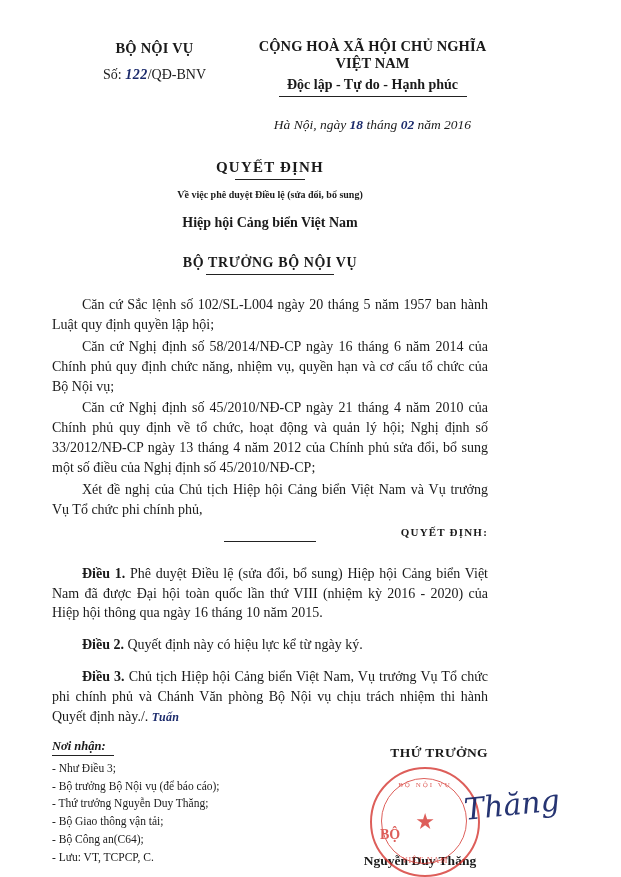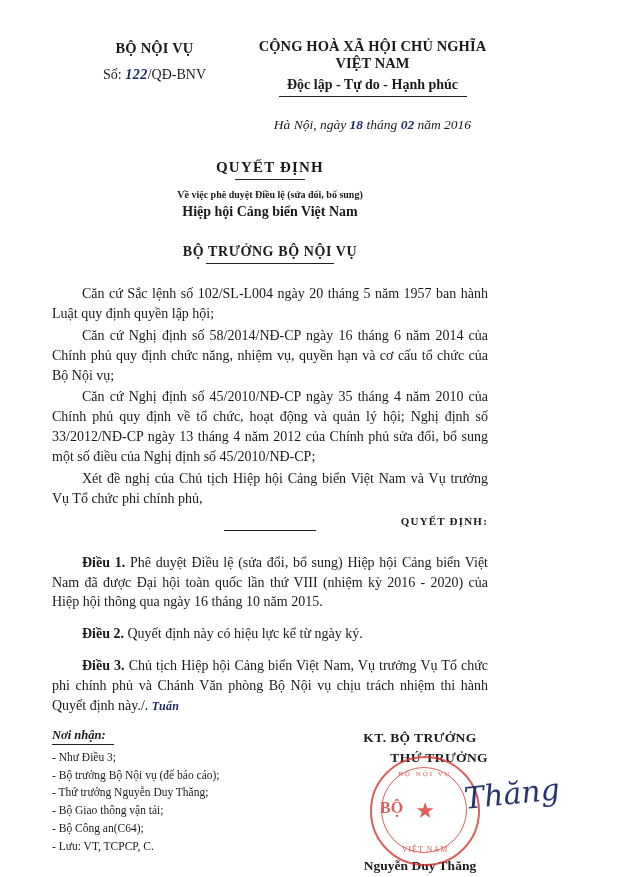--- a/index.html
+++ b/index.html
@@ -101,21 +101,21 @@
     margin: 3px auto 0 auto;
   }
   .title-sub1 {
     font-size: 10px;
     font-weight: bold;
     margin-top: 9px;
   }
   .title-sub2 {
     font-size: 14px;
     font-weight: bold;
-    margin-top: 4px;
+    margin-top: 15px;
   }
   .issuer {
     text-align: center;
     font-size: 14px;
     font-weight: bold;
     letter-spacing: .6px;
     margin-top: 24px;
   }
   .issuer-rule {
     width: 128px;
@@ -252,22 +252,22 @@
     width: 100%;
     top: 12px;
     text-align: center;
     font-size: 7px;
     color: #d4322c;
     letter-spacing: 2px;
   }
   .stamp-text-left {
     position: absolute;
     left: 8px;
-    top: 42px;
-    font-size: 16px;
+    top: 59px;
+    font-size: 14px;
     color: #d4322c;
     font-weight: bold;
     line-height: 1.05;
   }
   .stamp-text-bottom {
     position: absolute;
     width: 100%;
     bottom: 10px;
     text-align: center;
     font-size: 8px;
@@ -321,21 +321,21 @@
   </div>
 
   <div class="issuer">
     <div>BỘ TRƯỞNG BỘ NỘI VỤ</div>
     <div class="issuer-rule"></div>
   </div>
 
   <div class="body">
     <p class="para">Căn cứ Sắc lệnh số 102/SL-L004 ngày 20 tháng 5 năm 1957 ban hành Luật quy định quyền lập hội;</p>
     <p class="para">Căn cứ Nghị định số 58/2014/NĐ-CP ngày 16 tháng 6 năm 2014 của Chính phủ quy định chức năng, nhiệm vụ, quyền hạn và cơ cấu tổ chức của Bộ Nội vụ;</p>
-    <p class="para">Căn cứ Nghị định số 45/2010/NĐ-CP ngày 35 tháng 4 năm 2010 của Chính phủ quy định về tổ chức, hoạt động và quản lý hội; Nghị định số 33/2012/NĐ-CP ngày 13 tháng 4 năm 2012 của Chính phủ sửa đổi, bổ sung một số điều của Nghị định số 45/2010/NĐ-CP;</p>
+    <p class="para">Căn cứ Nghị định số 45/2010/NĐ-CP ngày 21 tháng 4 năm 2010 của Chính phủ quy định về tổ chức, hoạt động và quản lý hội; Nghị định số 33/2012/NĐ-CP ngày 13 tháng 4 năm 2012 của Chính phủ sửa đổi, bổ sung một số điều của Nghị định số 45/2010/NĐ-CP;</p>
     <p class="para">Xét đề nghị của Chủ tịch Hiệp hội Cảng biển Việt Nam và Vụ trưởng Vụ Tổ chức phi chính phủ,</p>
 
     <div class="decide-word">
       <div>QUYẾT ĐỊNH:</div>
       <div class="decide-rule"></div>
     </div>
 
     <div class="articles">
       <p class="para">
         <span class="art-label">Điều 1.</span><span> Phê duyệt Điều lệ (sửa đổi, bổ sung) Hiệp hội Cảng biển Việt Nam đã được Đại hội toàn quốc lần thứ VIII (nhiệm kỳ 2016 - 2020) của Hiệp hội thông qua ngày 16 tháng 10 năm 2015.</span>
@@ -358,21 +358,20 @@
         <li>- Như Điều 3;</li>
         <li>- Bộ trưởng Bộ Nội vụ (để báo cáo);</li>
         <li>- Thứ trưởng Nguyễn Duy Thăng;</li>
         <li>- Bộ Giao thông vận tải;</li>
         <li>- Bộ Công an(C64);</li>
         <li>- Lưu: VT, TCPCP, C.</li>
       </ul>
     </div>
 
     <div class="signature">
-      <div class="sig-role1">KT. BỘ TRƯỞNG</div>
       <div class="sig-role2">THỨ TRƯỞNG</div>
 
       <div class="stamp">
         <div class="stamp-inner"></div>
         <div class="stamp-text-top">BỘ NỘI VỤ</div>
         <div class="stamp-text-left">BỘ</div>
         <div class="stamp-star">★</div>
         <div class="stamp-text-bottom">VIỆT NAM</div>
       </div>
 

